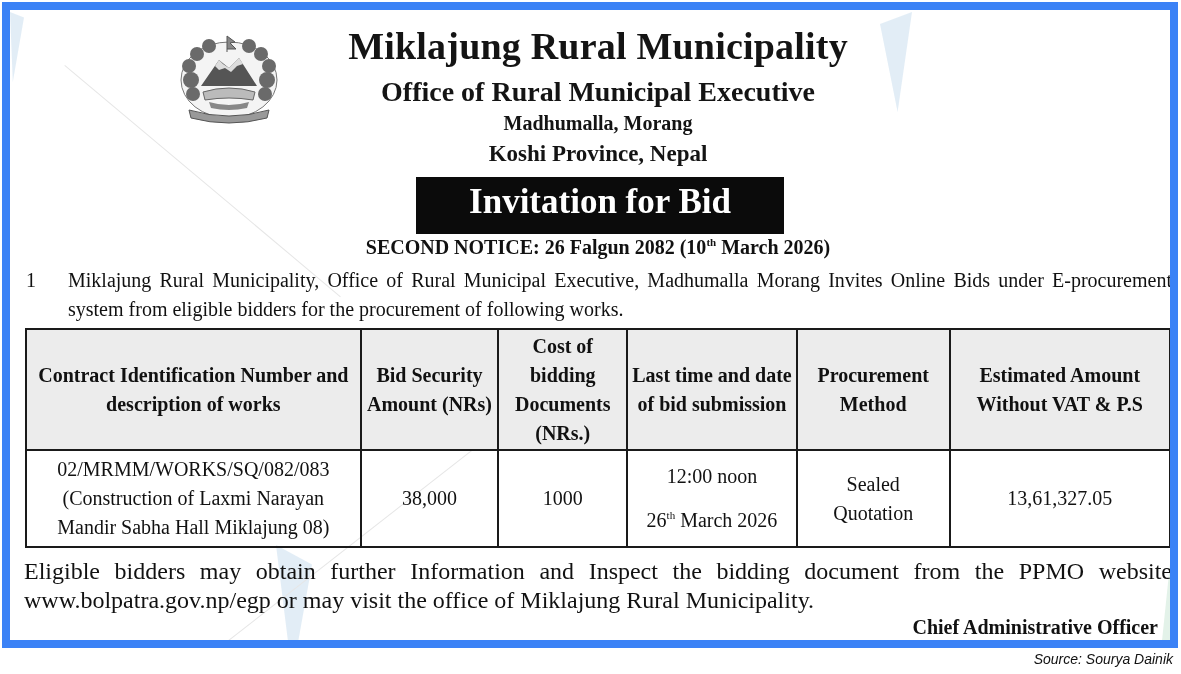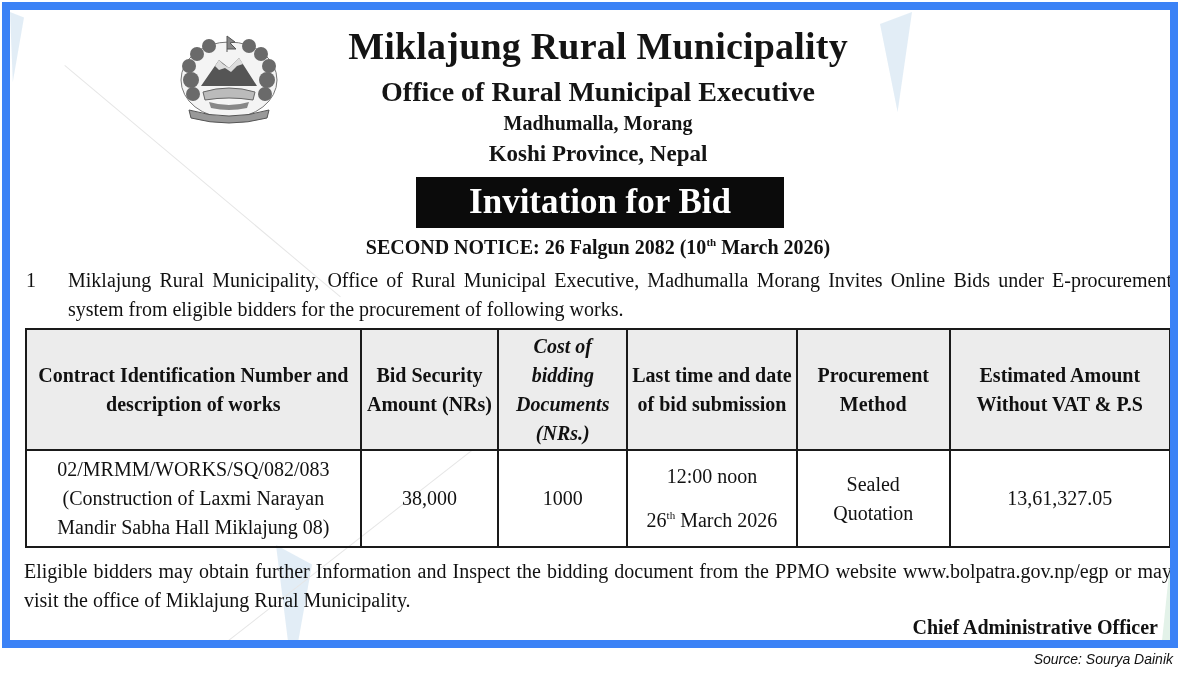--- a/index.html
+++ b/index.html
@@ -26,21 +26,21 @@
     .emblem { position: absolute; left: 165px; top: 20px; width: 108px; height: 94px; }
     .title {
       position: absolute; left: 0; width: 1176px; text-align: center; font-weight: bold; color: #141414;
     }
     .t1 { top: 14px; font-size: 38px; letter-spacing: 0.2px; }
     .t2 { top: 66px; font-size: 28px; }
     .t3 { top: 102px; font-size: 20px; }
     .t4 { top: 131px; font-size: 23px; }
 
     .ifb {
-      position: absolute; left: 406px; top: 167px; width: 368px; height: 51px; background: #0b0b0b;
+      position: absolute; left: 406px; top: 167px; width: 368px; height: 57px; background: #0b0b0b;
       color: #fff; font-weight: bold; font-size: 35px; text-align: center; line-height: 49px;
     }
     .second-notice {
       position: absolute; left: 0; width: 1176px; top: 226px; text-align: center;
       font-weight: bold; font-size: 20px;
     }
     sup { font-size: 0.55em; vertical-align: super; line-height: 0; }
 
     .para1 {
       position: absolute; left: 14px; top: 256px; width: 1148px; font-size: 20px; line-height: 29px;
@@ -50,26 +50,26 @@
     .para1 .txt { flex: 1; text-align: justify; text-align-last: left; }
 
     
     .bid-table {
       position: absolute; left: 15px; top: 318px; width: 1146px; border-collapse: collapse;
       font-size: 20px;
     }
     .bid-table th, .bid-table td { border: 2px solid #1a1a1a; text-align: center; vertical-align: middle; }
     .bid-table th { background: #ececec; font-weight: bold; height: 121px; line-height: 29px; padding: 0 4px; }
     .bid-table td { height: 91px; line-height: 29px; font-weight: normal; padding: 4px 4px; }
-    .col1 { width: 335px; } .col2 { width: 138px; } .col3 { width: 129px; font-style: italic; }
+    .col1 { width: 335px; } .col2 { width: 138px; } .col3 { width: 129px; }
     .col4 { width: 170px; margin-top: 32px; } .col5 { width: 153px; } .col6 { width: 221px; }
     .deadline-time { display: block; margin-bottom: 15px; }
 
     .para2 {
-      position: absolute; left: 14px; top: 547px; width: 1148px; font-size: 20px; line-height: 29px;
+      position: absolute; left: 14px; top: 547px; width: 1148px; font-size: 24px; line-height: 29px;
       text-align: justify;
     }
     .signatory {
       position: absolute; right: 12px; top: 606px; font-size: 20px; font-weight: bold;
     }
 
     .source {
       position: absolute; right: 8px; top: 651px; font-family: "Liberation Sans", sans-serif;
       font-style: italic; font-size: 14px; color: #111;
     }

